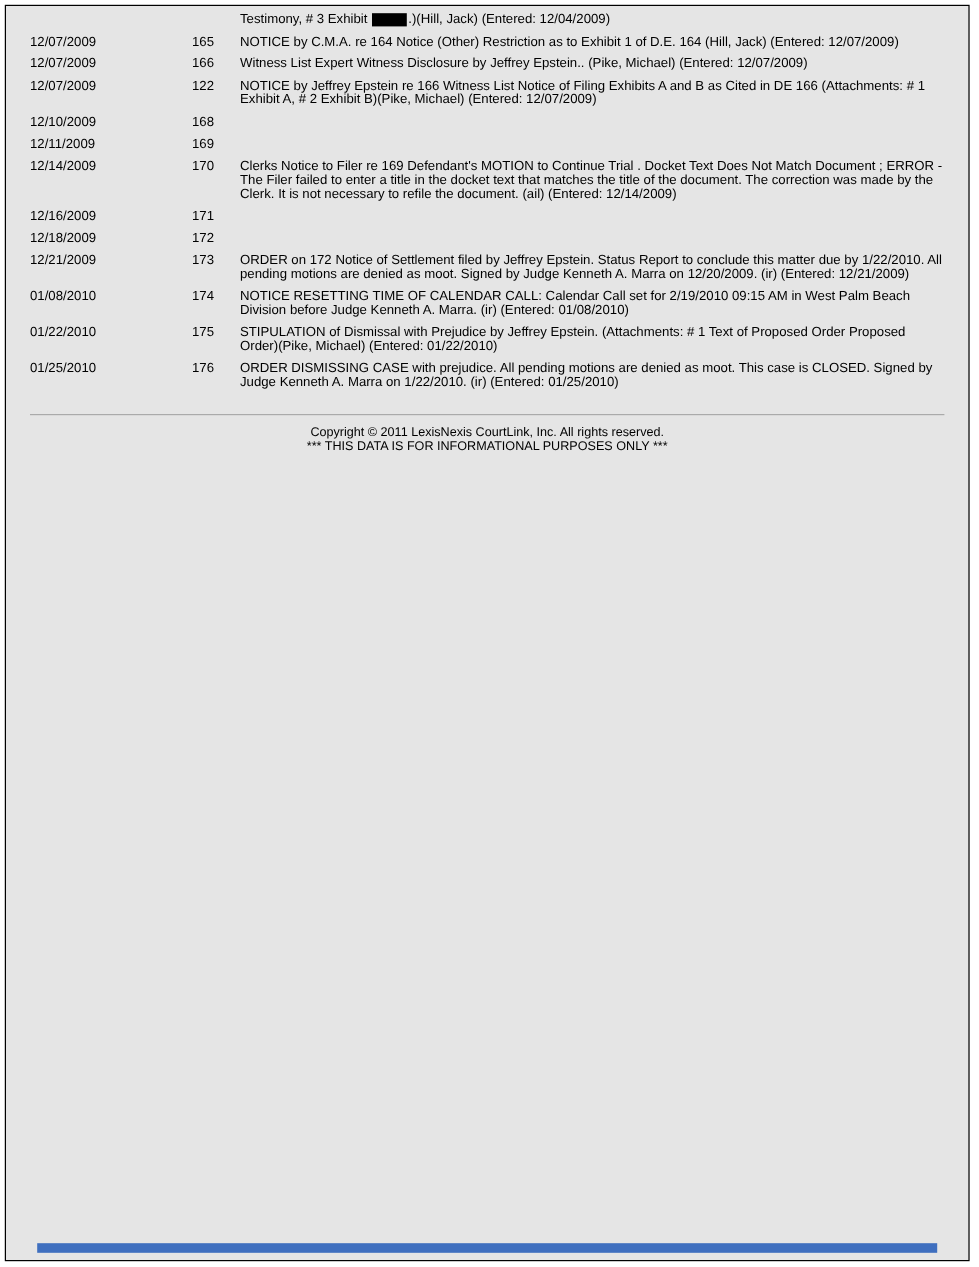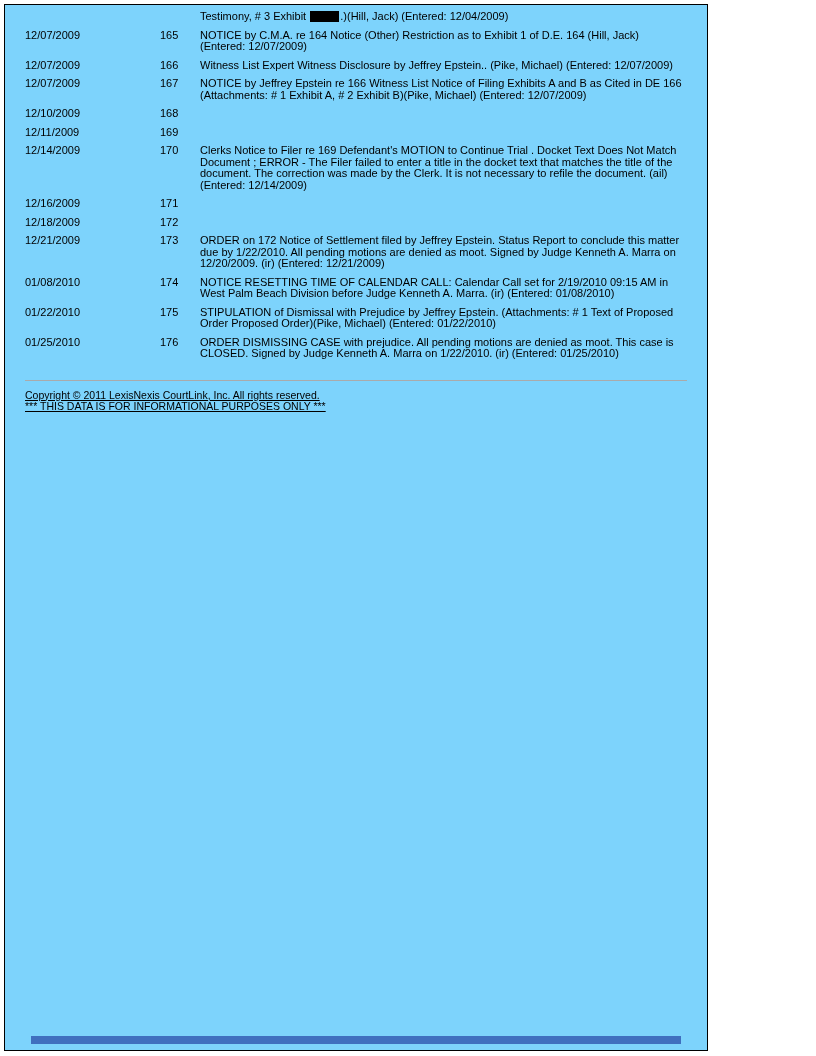--- a/index.html
+++ b/index.html
@@ -7,24 +7,24 @@
     width: 816px;
     height: 1056px;
     background: #ffffff;
     font-family: "Liberation Sans", "DejaVu Sans", sans-serif;
     color: #000000;
   }
   .page {
     position: absolute;
     left: 4px;
     top: 4px;
-    width: 704px;
+    width: 804px;
     height: 1047px;
     border: 1px solid #000000;
-    background: #7dd3fc;
+    background: #e5e5e5;
     overflow: hidden;
   }
   .content {
     padding: 6px 20px 0 20px;
     font-size: 11px;
     line-height: 11.5px;
   }
   .row {
     display: grid;
     grid-template-columns: 135px 40px 1fr;
@@ -40,24 +40,23 @@
     background: #000000;
     vertical-align: text-bottom;
     margin: 0 1px;
   }
   .separator {
     border: none;
     border-top: 1px solid #aaaaaa;
     margin: 20px 0 9px 0;
   }
   .footer {
-    text-align: left;
+    text-align: center;
     font-size: 10.5px;
     line-height: 11.5px;
-    text-decoration: underline;
   }
   .bottom-bar {
     position: absolute;
     left: 26px;
     right: 26px;
     bottom: 6px;
     height: 8px;
     background: #3f6fbf;
   }
 </style>
@@ -81,21 +80,21 @@
   </div>
 
   <div class="row">
     <div class="cell date">12/07/2009</div>
     <div class="cell num">166</div>
     <div class="cell text">Witness List Expert Witness Disclosure by Jeffrey Epstein.. (Pike, Michael) (Entered: 12/07/2009)</div>
   </div>
 
   <div class="row">
     <div class="cell date">12/07/2009</div>
-    <div class="cell num">167</div>
+    <div class="cell num">122</div>
     <div class="cell text">NOTICE by Jeffrey Epstein re 166 Witness List Notice of Filing Exhibits A and B as Cited in DE 166 (Attachments: # 1 Exhibit A, # 2 Exhibit B)(Pike, Michael) (Entered: 12/07/2009)</div>
   </div>
 
   <div class="row">
     <div class="cell date">12/10/2009</div>
     <div class="cell num">168</div>
   </div>
 
   <div class="row">
     <div class="cell date">12/11/2009</div>

